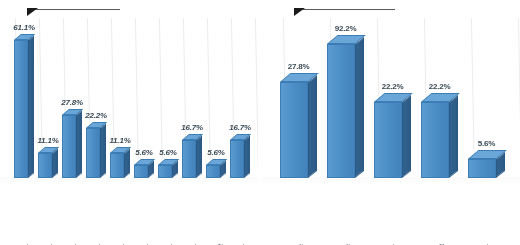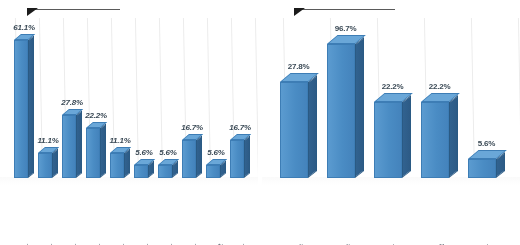--- a/index.html
+++ b/index.html
@@ -249,21 +249,21 @@
             <div class="bar-face" style="height: 95.7635px;"></div>
             <div class="bar-side" style="left: 28px; width: 9px; height: 95.7635px; transform: skewY(-38deg);"></div>
             <div class="bar-top" style="left: 0px; bottom: 95.7635px; width: 28px; height: 9px; transform: skewX(-50deg); transform-origin: left bottom;"></div>
           </div>
           <div class="bar-value" style="left: 12px; width: 49px; bottom: 106.763px;">27.8%</div>
           <div class="bar-wrap" style="left: 65px; width: 28px; height: 143px;">
             <div class="bar-face" style="height: 134px;"></div>
             <div class="bar-side" style="left: 28px; width: 9px; height: 134px; transform: skewY(-38deg);"></div>
             <div class="bar-top" style="left: 0px; bottom: 134px; width: 28px; height: 9px; transform: skewX(-50deg); transform-origin: left bottom;"></div>
           </div>
-          <div class="bar-value" style="left: 59px; width: 49px; bottom: 145px;">96.7%</div>
+          <div class="bar-value" style="left: 59px; width: 49px; bottom: 145px;">92.2%</div>
           <div class="bar-wrap" style="left: 112px; width: 28px; height: 85.473px;">
             <div class="bar-face" style="height: 76.473px;"></div>
             <div class="bar-side" style="left: 28px; width: 9px; height: 76.473px; transform: skewY(-38deg);"></div>
             <div class="bar-top" style="left: 0px; bottom: 76.473px; width: 28px; height: 9px; transform: skewX(-50deg); transform-origin: left bottom;"></div>
           </div>
           <div class="bar-value" style="left: 106px; width: 49px; bottom: 87.473px;">22.2%</div>
           <div class="bar-wrap" style="left: 159px; width: 28px; height: 85.473px;">
             <div class="bar-face" style="height: 76.473px;"></div>
             <div class="bar-side" style="left: 28px; width: 9px; height: 76.473px; transform: skewY(-38deg);"></div>
             <div class="bar-top" style="left: 0px; bottom: 76.473px; width: 28px; height: 9px; transform: skewX(-50deg); transform-origin: left bottom;"></div>

